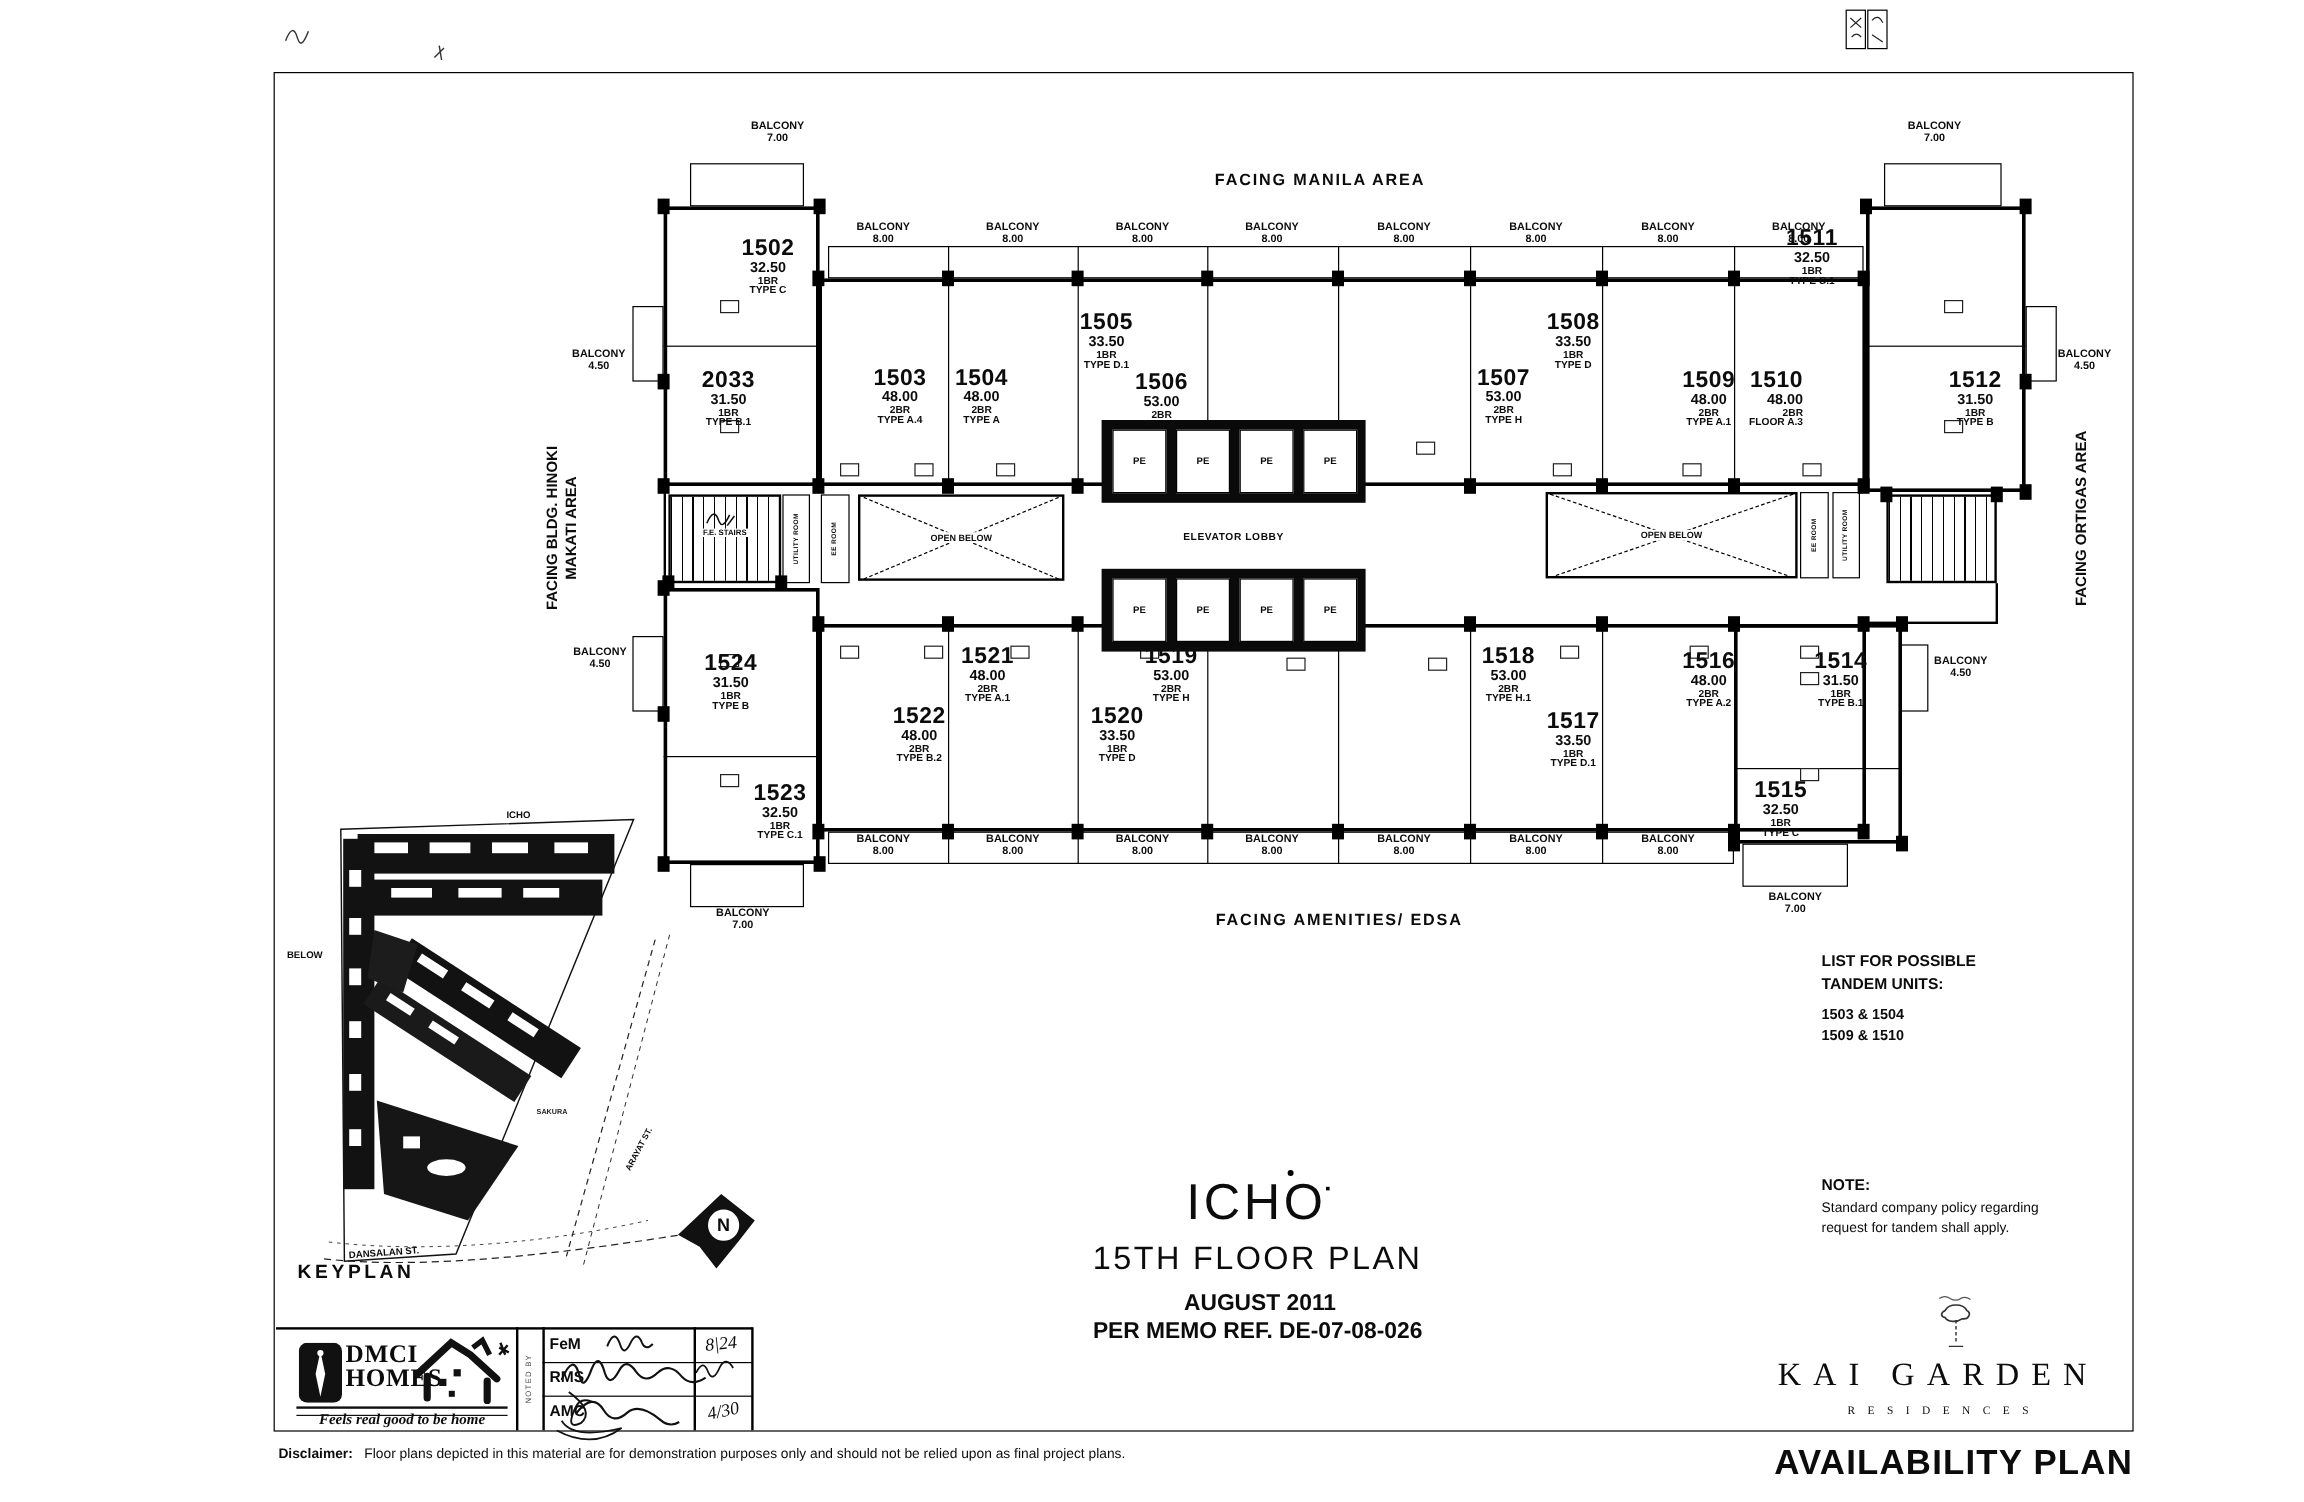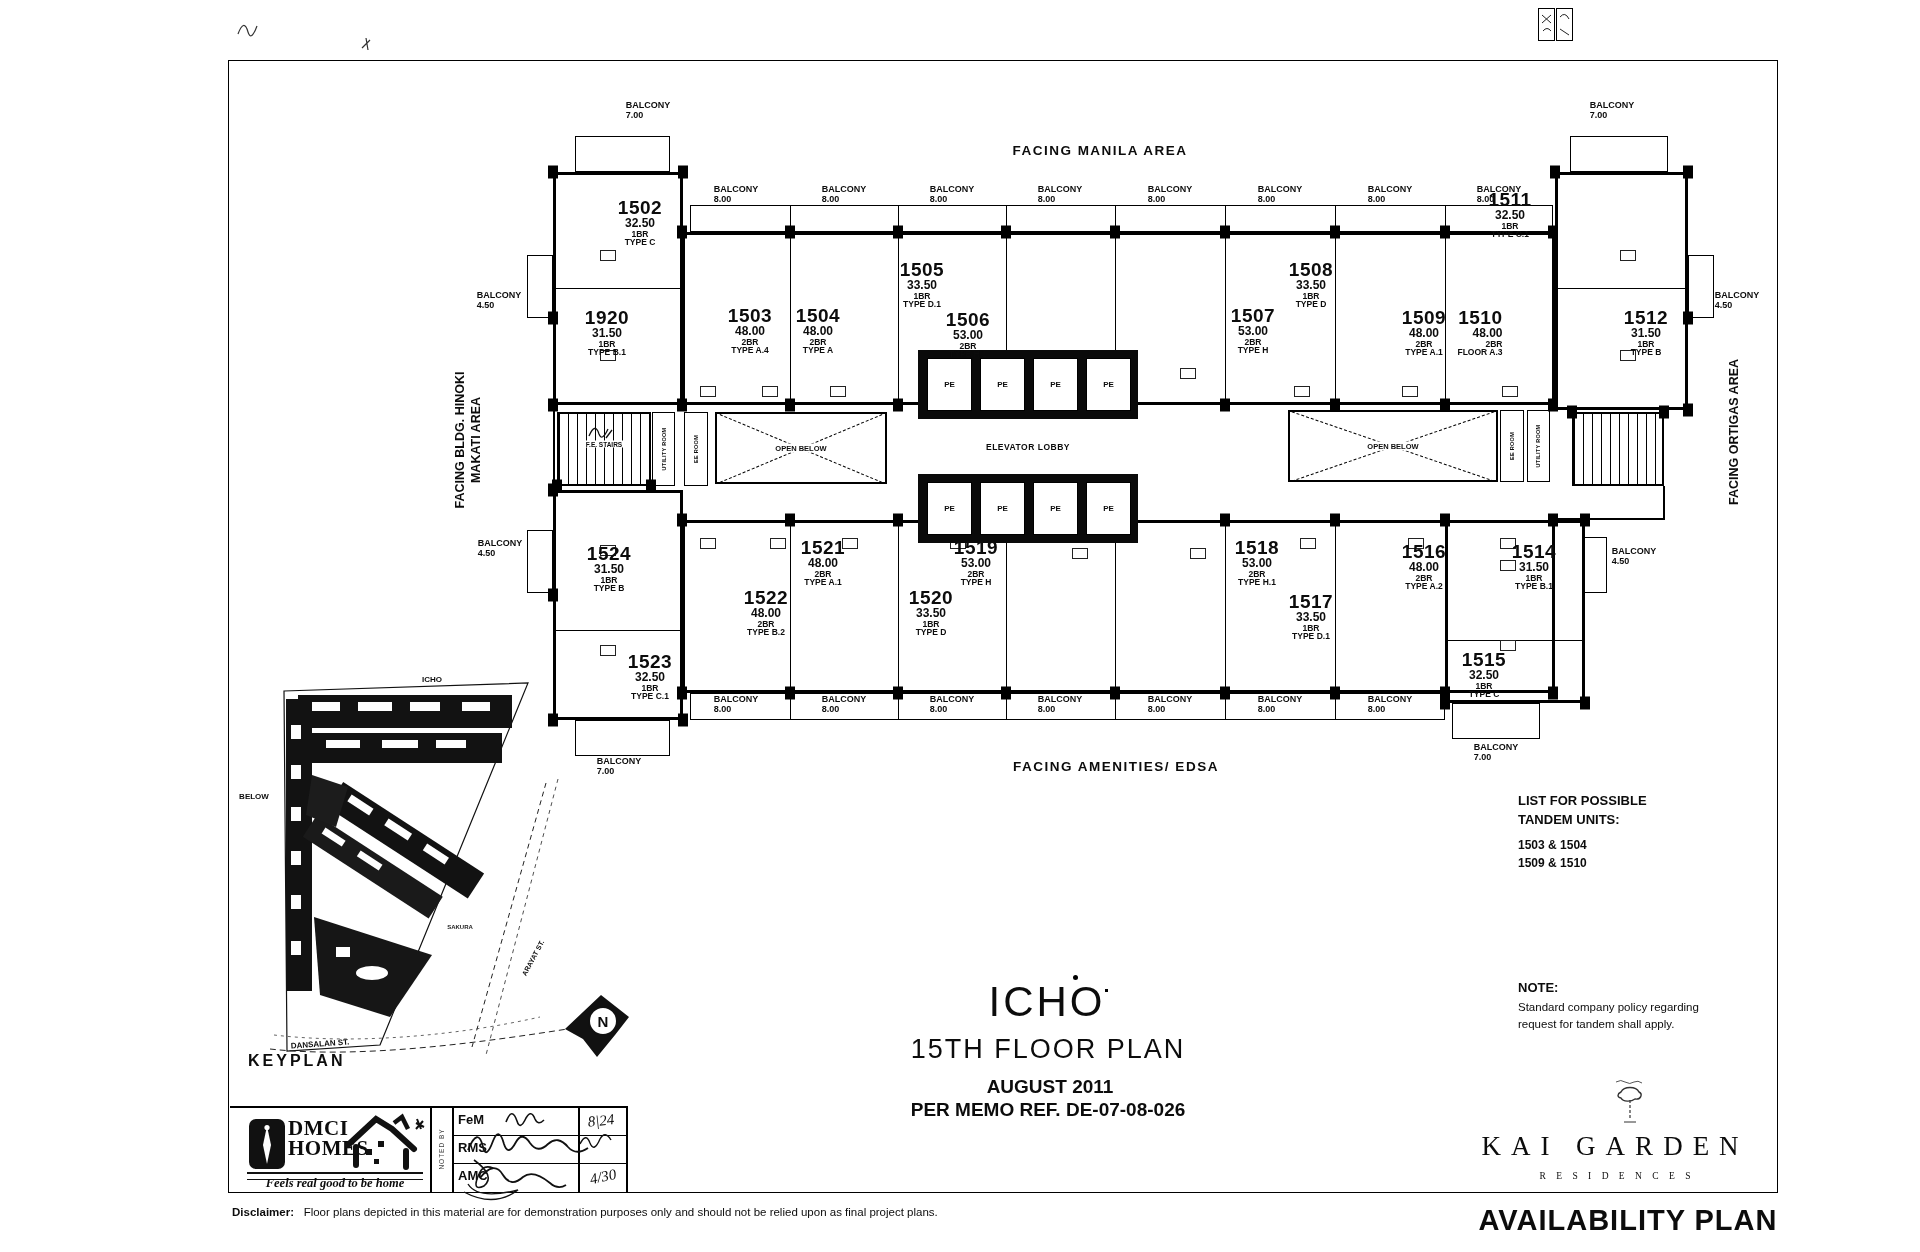--- a/index.html
+++ b/index.html
@@ -20,21 +20,21 @@
        display:flex;align-items:center;justify-content:center;font-size:8px;font-weight:700;}
   .stairs{background:repeating-linear-gradient(90deg,#000 0,#000 1px,transparent 1px,transparent 9px);}
   .fix{position:absolute;border:1px solid #222;box-sizing:border-box;background:#fff;}
   .diag{position:absolute;border-top:1.2px dashed #000;transform-origin:center;}
   
   .unit{position:absolute;transform:translate(-50%,-50%);text-align:center;line-height:1.02;white-space:nowrap;}
   .unit .n{font-size:19px;font-weight:700;letter-spacing:.5px;}
   .unit .a{font-size:12px;font-weight:700;}
   .unit .b{font-size:8.5px;font-weight:700;}
   .unit .t{font-size:8.5px;font-weight:700;}
-  .balc{position:absolute;transform:translate(-50%,-50%);text-align:left;
+  .balc{position:absolute;transform:translate(-50%,-50%);text-align:center;
         font-size:9px;font-weight:700;line-height:1.15;white-space:nowrap;}
   .ftitle{position:absolute;font-size:13.5px;font-weight:700;letter-spacing:1.5px;white-space:nowrap;}
   .vrot{transform:translate(-50%,-50%) rotate(-90deg);text-align:center;white-space:nowrap;}
   .roomv{position:absolute;transform:translate(-50%,-50%) rotate(-90deg);font-size:5.5px;font-weight:700;
          white-space:nowrap;letter-spacing:.3px;}
   .chip{background:#fff;padding:0 2px;}
   .serif{font-family:"Liberation Serif",serif;}
   .hand{font-family:"Liberation Serif",serif;font-style:italic;}
   svg{display:block;}
 </style>
@@ -232,21 +232,21 @@
       <div class="cab" style="left: 927px; top: 358px; width: 45px; height: 53px;">PE</div>
       <div class="cab" style="left: 980px; top: 358px; width: 45px; height: 53px;">PE</div>
       <div class="cab" style="left: 1033px; top: 358px; width: 45px; height: 53px;">PE</div>
       <div class="cab" style="left: 1086px; top: 358px; width: 45px; height: 53px;">PE</div>
       <div class="bank" style="left: 918px; top: 474px; width: 220px; height: 69px;"></div>
       <div class="cab" style="left: 927px; top: 482px; width: 45px; height: 53px;">PE</div>
       <div class="cab" style="left: 980px; top: 482px; width: 45px; height: 53px;">PE</div>
       <div class="cab" style="left: 1033px; top: 482px; width: 45px; height: 53px;">PE</div>
       <div class="cab" style="left: 1086px; top: 482px; width: 45px; height: 53px;">PE</div>
       <div class="unit" style="left: 607px; top: 332px; z-index: 5;">
-        <div class="n">1920</div>
+        <div class="n">2033</div>
         <div class="a">31.50</div>
         <div class="b">1BR</div>
         <div class="t">TYPE B.1</div>
       </div>
       <div class="unit" style="left: 640px; top: 222px; z-index: 5;">
         <div class="n">1502</div>
         <div class="a">32.50</div>
         <div class="b">1BR</div>
         <div class="t">TYPE C</div>
       </div>

